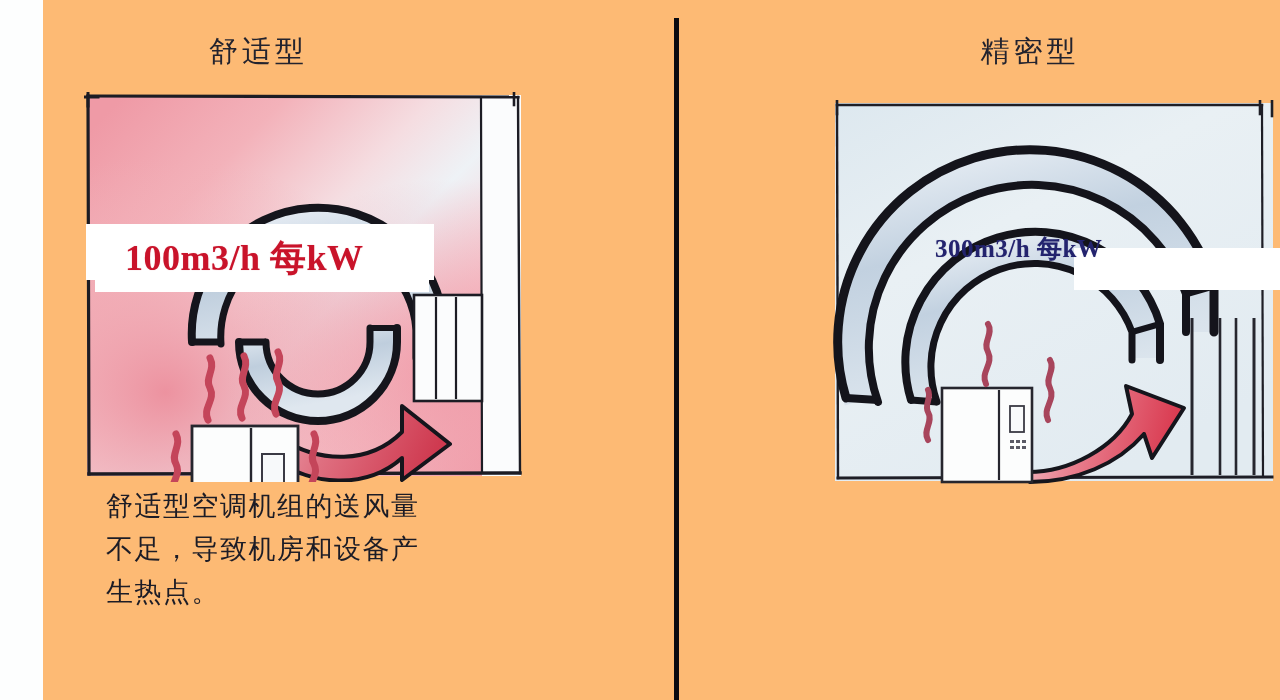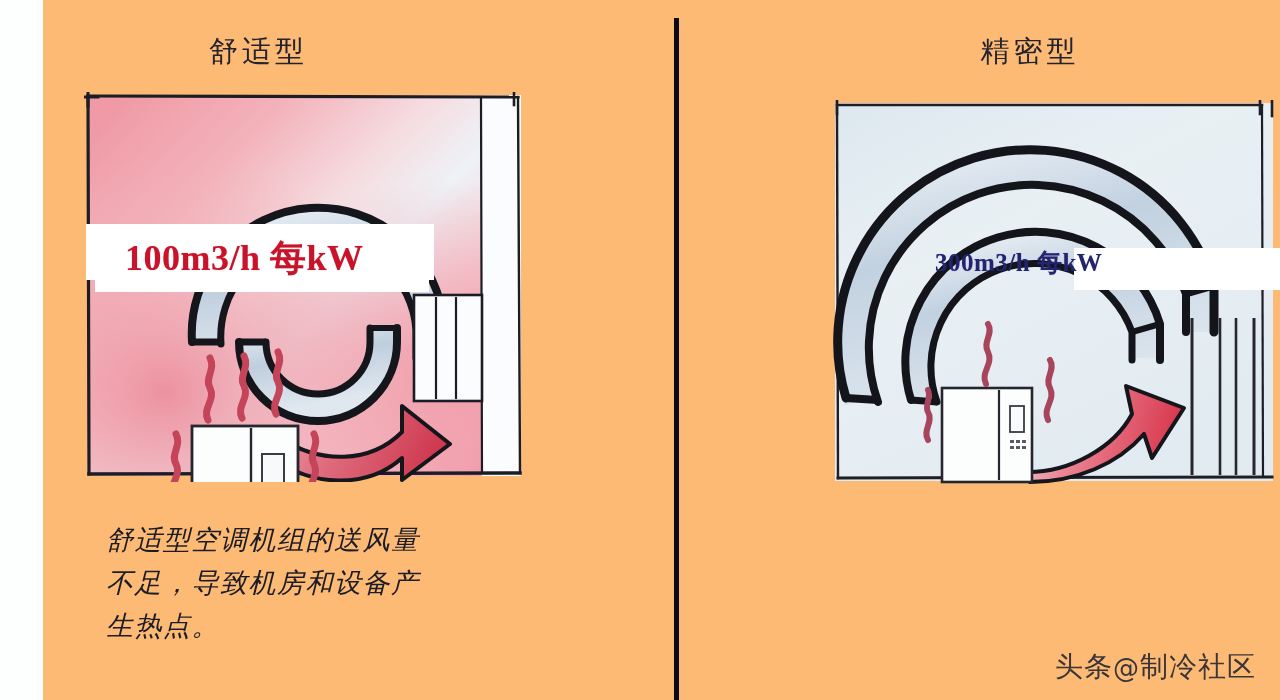--- a/index.html
+++ b/index.html
@@ -60,42 +60,42 @@
     left: 52px; top: 227px;
     font-size: 36px;
     color: #c9132a;
     background: #ffffff;
     padding: 7px 14px 9px 30px;
     width: 290px;
     letter-spacing: 0.5px;
     text-shadow: 0 0 1px rgba(201,19,42,0.35);
   }
   .rate-right {
-    left: 256px; top: 246px;
+    left: 256px; top: 232px;
     font-size: 25px;
     color: #23236e;
     letter-spacing: 0.5px;
     text-shadow: 0 0 1px rgba(35,35,110,0.3);
   }
   .rate-white-strip {
     position: absolute;
     background: #ffffff;
   }
 
   
   .caption {
     position: absolute;
     font-family: "DejaVu Sans", "Liberation Sans", sans-serif;
     font-size: 27px;
     line-height: 43px;
     color: #1c1c26;
     letter-spacing: 1.5px;
     white-space: pre-wrap;
   }
-  .caption-left  { left: 63px;  top: 518px; width: 470px; font-style: italic; }
+  .caption-left  { left: 63px;  top: 484px; width: 470px; }
   .caption-right { left: 144px; top: 510px; width: 470px; }
 
   
   .watermark {
     position: absolute;
     left: 1012px; top: 648px;
     font-family: "DejaVu Sans", "Liberation Sans", sans-serif;
     font-size: 28px;
     color: #2a2a33;
     letter-spacing: 1px;
@@ -327,17 +327,14 @@
         </g>
       </svg>
 
       <div class="rate-white-strip" style="left:242px; top:148px; width:290px; height:42px;"></div>
     </div>
 
     <div class="rate-label rate-right">300m3/h  每kW</div>
 
   </div>
 
-  <div class="watermark">
-    <span>头条</span><span class="at">@</span><span>制冷社区</span>
-  </div>
 
 </div>
 
 </body></html>

